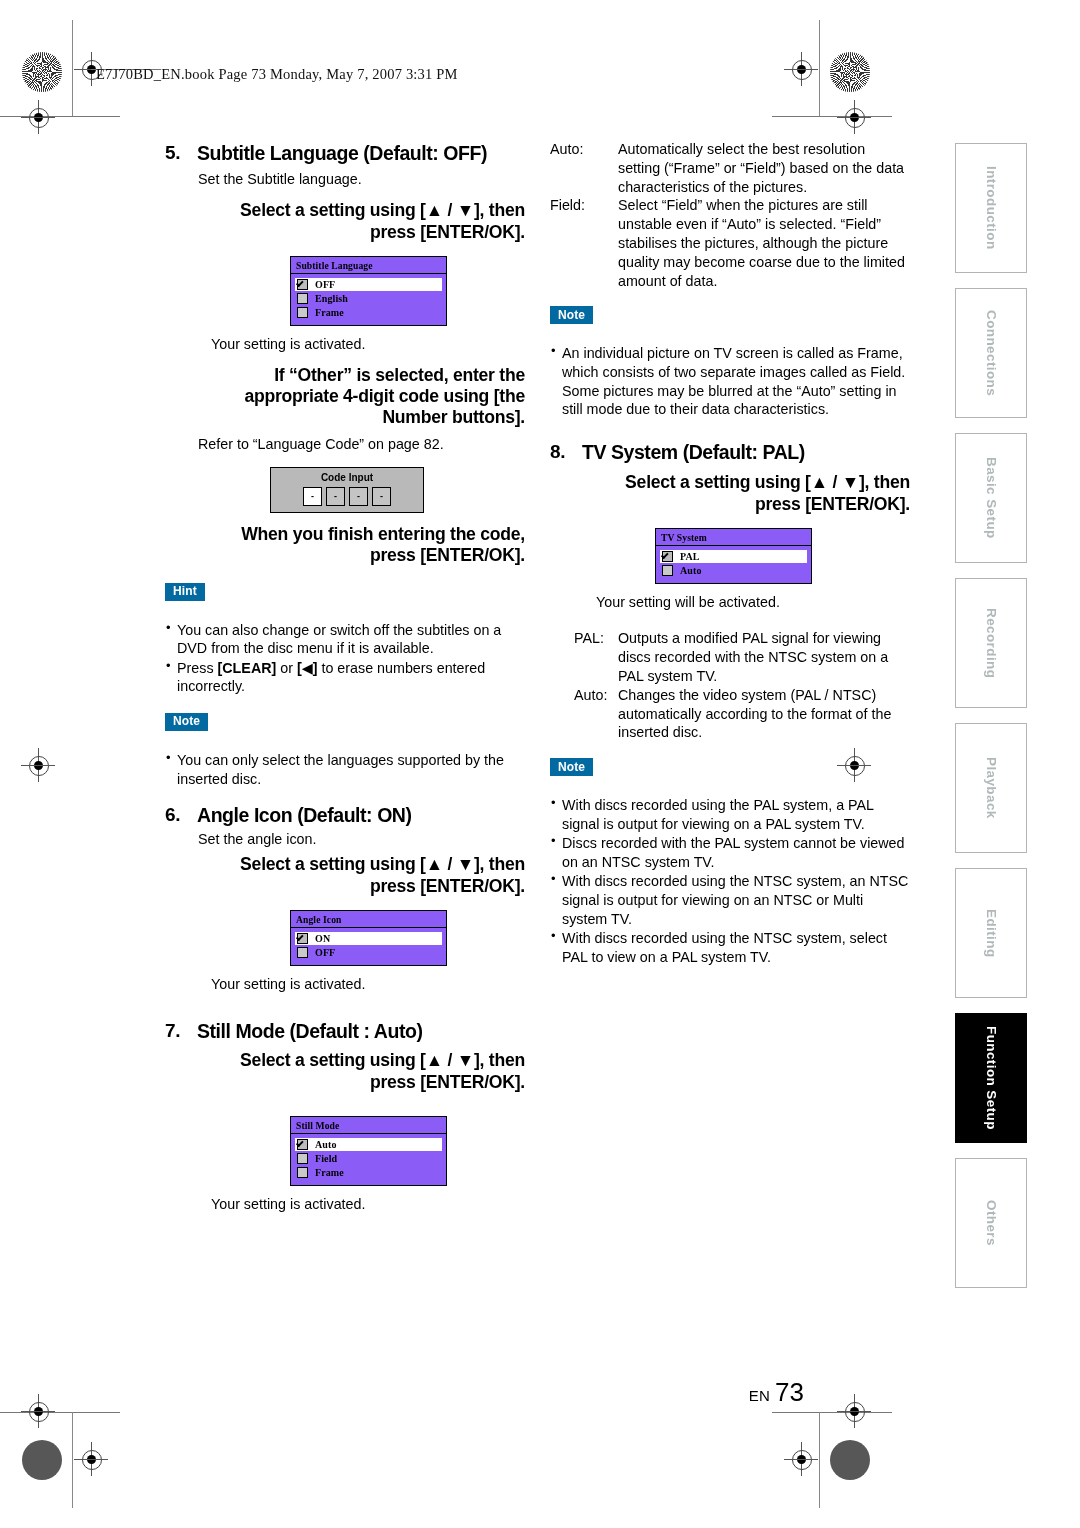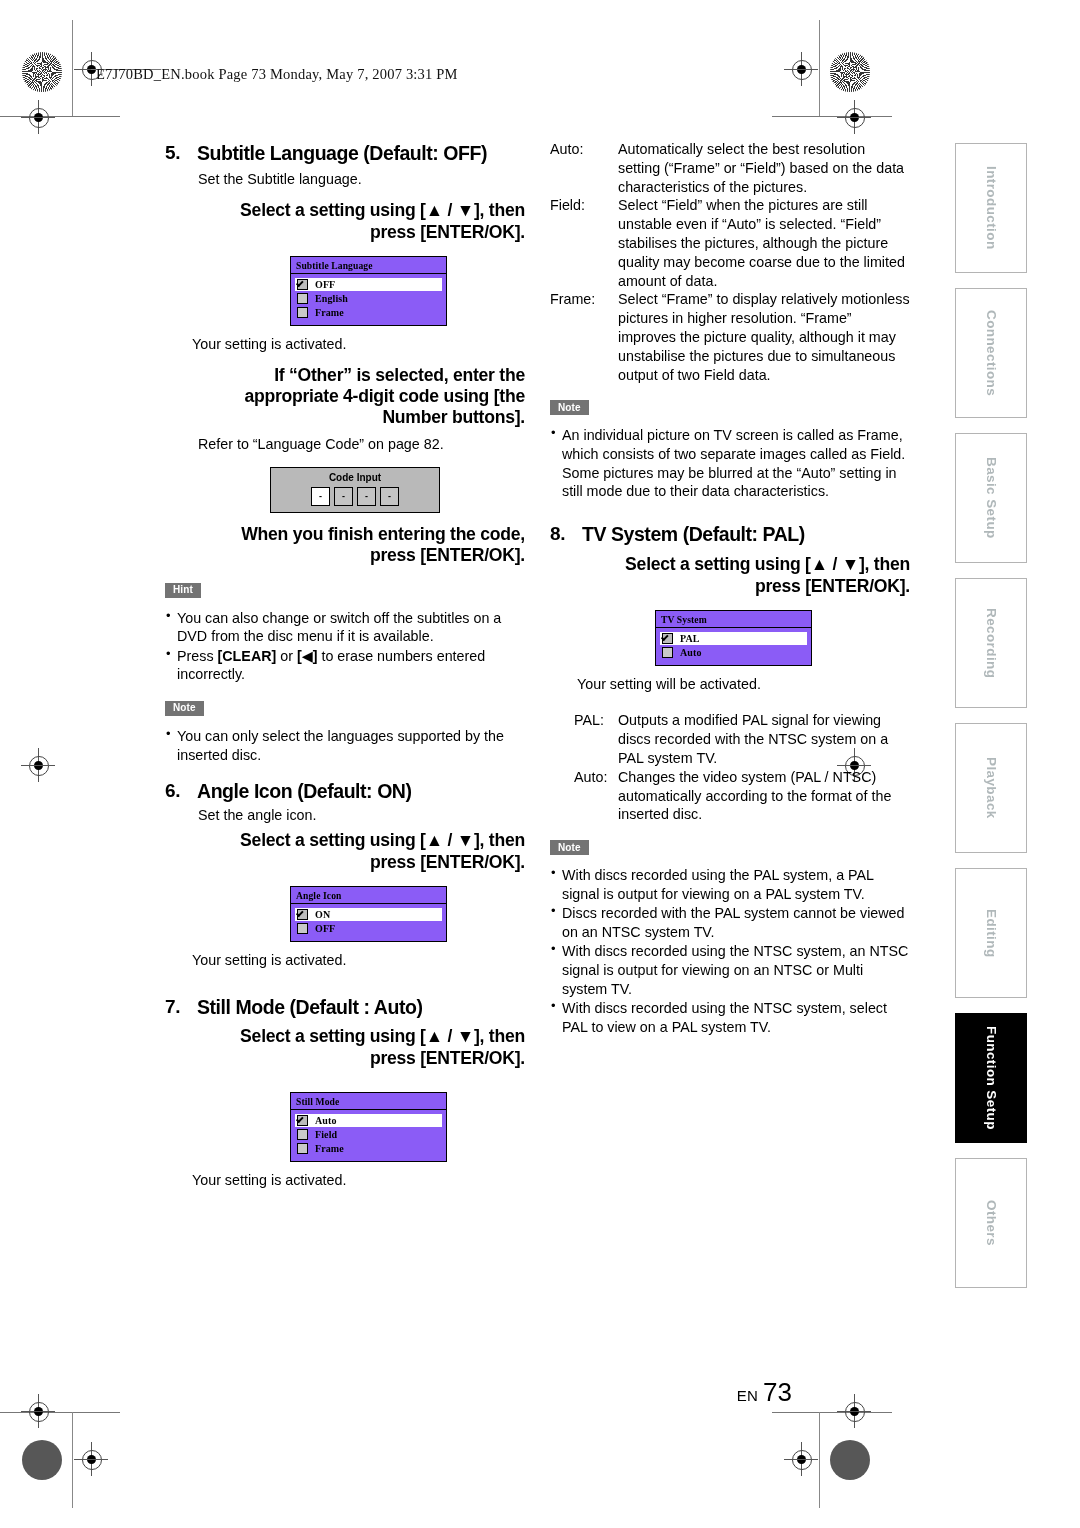--- a/index.html
+++ b/index.html
@@ -38,49 +38,49 @@
   .col-right{left:385px;}
 
   
   .sec{display:flex;margin-top:2px;}
   .sec-num{font-weight:bold;font-size:19px;width:32px;flex:0 0 32px;
     letter-spacing:-.2px;}
   .sec-title{font-weight:bold;font-size:19.5px;letter-spacing:-.45px;line-height:1.15;}
   .body-txt{font-size:14.3px;line-height:1.32;margin:6px 0 0 33px;}
   .step{font-weight:bold;font-size:17.6px;line-height:1.22;margin:11px 0 0 33px;
     letter-spacing:-.25px;text-align:right;}
-  .after{font-size:14.3px;line-height:1.32;margin:9px 0 0 27px;}
+  .after{font-size:14.3px;line-height:1.32;margin:9px 0 0 46px;}
 
   
   .osd{border:1.6px solid #000;background:#8b5cf6;width:155px;margin:13px 0 0 125px;font-family:Liberation Serif, serif;}
   .osd-title{font-size:9.6px;font-weight:bold;padding:2.5px 5px 2px;
     border-bottom:1.6px solid #000;letter-spacing:.1px;}
   .osd-body{padding:4px 4px 5px 4px;}
   .osd-row{display:flex;align-items:center;height:13px;padding:0 2px;margin-bottom:1px;}
   .osd-row.sel{background:#fff;}
   .cbx{width:9px;height:9px;border:1.2px solid #000;background:#c9c9c9;
     flex:0 0 9px;margin-right:7px;position:relative;}
   .cbx.on{background:#bcbcbc;}
   .cbx.on::after{content:"";position:absolute;left:1px;top:3.5px;width:5px;height:2.3px;
     border-left:2px solid #000;border-bottom:2px solid #000;
     transform:rotate(-46deg);transform-origin:left bottom;}
   .osd-lbl{font-size:10px;font-weight:bold;letter-spacing:.1px;}
 
   
   .osd-code{border:1.6px solid #000;background:#b9b9b9;width:152px;margin:13px 0 0 105px;
-    text-align:center;padding:4px 8px 6px;}
+    text-align:center;padding:4px 0 6px;}
   .code-ttl{font-size:10px;font-weight:bold;margin-bottom:4px;}
   .digits{display:flex;justify-content:center;gap:4px;}
   .digit{width:17px;height:17px;border:1.3px solid #000;background:#c4c4c4;
     font-size:9px;line-height:16px;font-weight:bold;}
   .digit.act{background:#fff;}
 
   
-  .badge{display:inline-block;background:#737373;color:#fff;font-weight:bold;
-    font-size:10px;padding:1.5px 8px 2.5px;margin:16px 0 11px 0;letter-spacing:.1px;}
+  .badge{display:inline-block;background:#0369a1;color:#fff;font-weight:bold;
+    font-size:12px;padding:1.5px 8px 2.5px;margin:16px 0 20px 0;letter-spacing:.1px;}
   ul.bl{list-style:none;margin:0;padding:0;}
   ul.bl li{font-size:14.3px;line-height:1.3;padding-left:12px;position:relative;
     margin-bottom:1px;}
   ul.bl li::before{content:"\2022";position:absolute;left:1px;top:-1px;font-size:13px;}
   b.k{font-weight:bold;}
 
   
   .dl{margin:0;}
   .dl-row{display:flex;font-size:14.3px;line-height:1.315;}
   .dl-t{flex:0 0 68px;}
@@ -89,21 +89,21 @@
   
   .tabs{position:absolute;left:955px;top:143px;width:70px;}
   .tab{width:70px;border:1px solid #b4b4b4;background:#fff;margin-bottom:15px;
     display:flex;align-items:center;justify-content:center;overflow:hidden;}
   .tab span{writing-mode:vertical-rl;text-orientation:mixed;
     font-size:13.5px;font-weight:bold;color:#b0b8ba;letter-spacing:.4px;white-space:nowrap;}
   .tab.active{background:#000;border-color:#000;}
   .tab.active span{color:#fff;}
 
   
-  .footer{position:absolute;right:100px;bottom:120px;text-align:center;white-space:nowrap;}
+  .footer{position:absolute;right:88px;bottom:120px;text-align:center;white-space:nowrap;}
   .footer .en{font-size:15px;letter-spacing:.3px;}
   .footer .pg{font-size:26px;margin-left:5px;}
 </style>
 </head>
 <body>
 
 <div class="page">
 
   <div class="crop-line" style="left:0;top:116px;width:120px;height:1px;"></div>
   <div class="spine-line" style="left:72px;top:20px;height:96px;"></div>
@@ -283,24 +283,20 @@
 
       <div class="dl">
         <div class="dl-row">
           <div class="dl-t">Auto:</div>
           <div class="dl-d">Automatically select the best resolution setting (“Frame” or “Field”) based on the data characteristics of the pictures.</div>
         </div>
         <div class="dl-row">
           <div class="dl-t">Field:</div>
           <div class="dl-d">Select “Field” when the pictures are still unstable even if “Auto” is selected. “Field” stabilises the pictures, although the picture quality may become coarse due to the limited amount of data.</div>
         </div>
-        <div class="dl-row">
-          <div class="dl-t">Frame:</div>
-          <div class="dl-d">Select “Frame” to display relatively motionless pictures in higher resolution. “Frame” improves the picture quality, although it may unstabilise the pictures due to simultaneous output of two Field data.</div>
-        </div>
       </div>
 
       <div>
         <div class="badge">Note</div>
         <ul class="bl">
           <li>An individual picture on TV screen is called as Frame, which consists of two separate images called as Field. Some pictures may be blurred at the “Auto” setting in still mode due to their data characteristics.</li>
         </ul>
       </div>
 
       <div style="margin-top:22px;">

